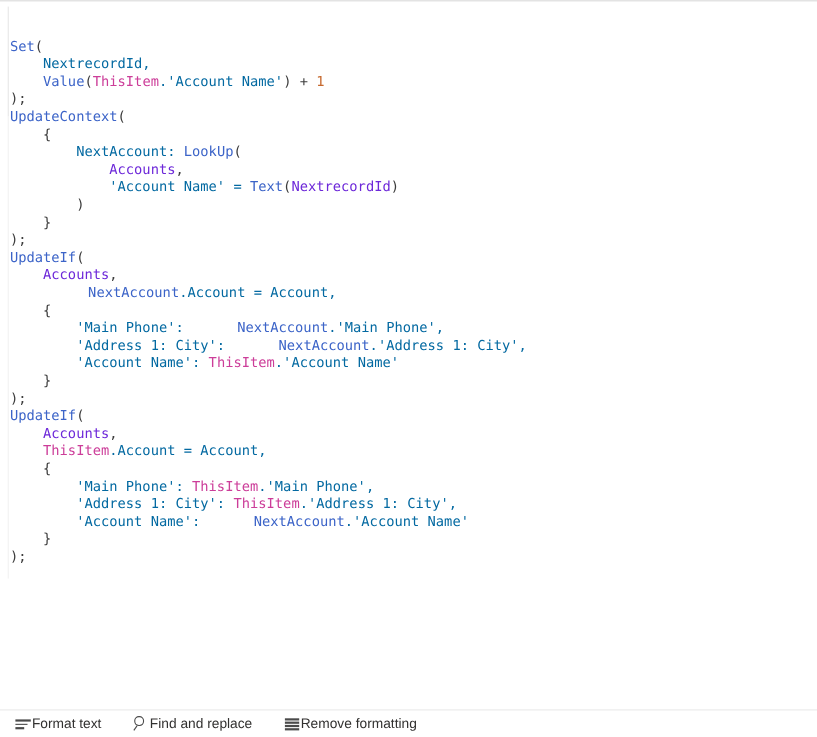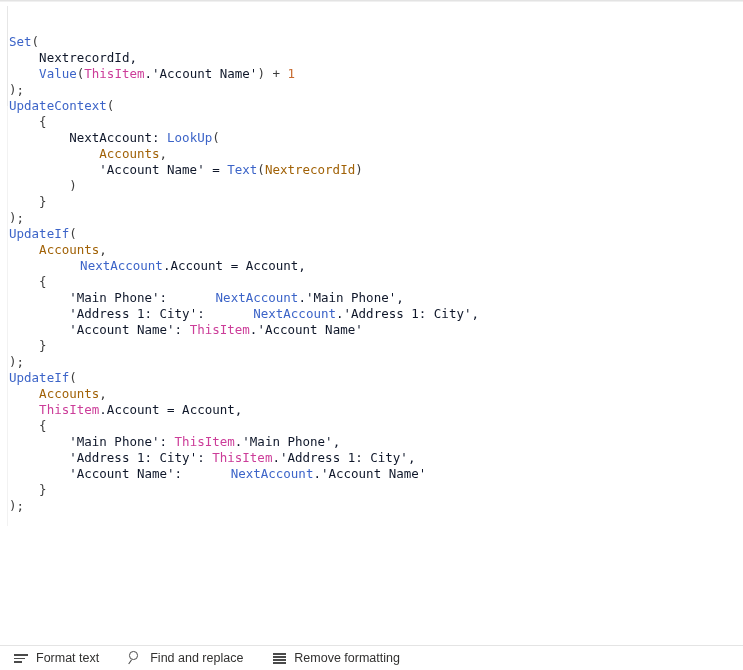--- a/index.html
+++ b/index.html
@@ -84,24 +84,24 @@
     letter-spacing: 0px;
   }
   .line {
     height: 16px;
     white-space: pre;
   }
 
   
   .tk-fn    { color: #3c64c8; }
   .tk-self  { color: #cc3d99; }
-  .tk-ds    { color: #a16207; }
+  .tk-ds    { color: #6d28d9; }
   .tk-var   { color: #3c64c8; padding-left: 41px; }
   .tk-num   { color: #c6692e; }
-  .tk-plain { color: #0f172a; }
+  .tk-plain { color: #0369a1; }
   .tk-op    { color: #3c3c3c; }
   .tk-punct { color: #3c3c3c; }
 
   
   .toolbar-rule {
     position: absolute;
     left: 0;
     top: 645px;
     width: 743px;
     height: 1px;
@@ -115,21 +115,20 @@
     height: 24px;
     background: #ffffff;
     display: flex;
     align-items: center;
     padding-left: 14px;
     box-sizing: border-box;
   }
   .tb-btn {
     display: flex;
     align-items: center;
-    gap: 7px;
     height: 22px;
     padding: 0 9px 0 0;
     margin-right: 20px;
     background: transparent;
     border: 0;
     cursor: default;
     font-family: "Liberation Sans", sans-serif;
     font-size: 12.5px;
     color: #323130;
     white-space: nowrap;

